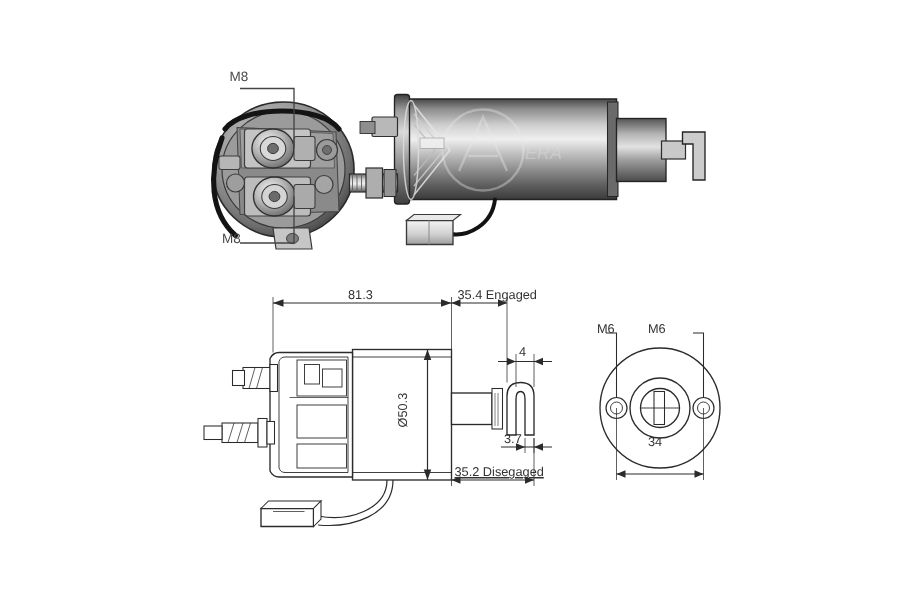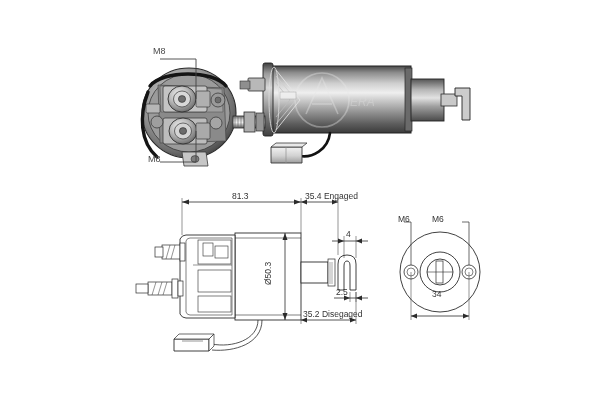--- a/index.html
+++ b/index.html
@@ -323,23 +323,23 @@
   <div class="lbl lbl-photo" style="left:148px;top:155px;">M8</div>
 
   <div class="lbl lbl-dim" style="left:232px;top:192px;text-align:right;">81.3</div>
 
   <div class="lbl lbl-dim" style="left:305px;top:192px;">35.4 Engaged</div>
 
   <div class="lbl lbl-dim-v" style="left:264px;top:285px;">Ø50.3</div>
 
   <div class="lbl lbl-dim" style="left:346px;top:230px;">4</div>
 
-  <div class="lbl lbl-dim" style="left:336px;top:288px;">2.5</div>
-
-  <div class="lbl lbl-dim" style="left:303px;top:310px;">35.2 Disegaged</div>
+  <div class="lbl lbl-dim" style="left:336px;top:288px;">3.7</div>
+
+  <div class="lbl lbl-dim" style="left:303px;top:310px;text-decoration:underline;">35.2 Disegaged</div>
 
   <div class="lbl lbl-dim" style="left:398px;top:215px;">M6</div>
 
   <div class="lbl lbl-dim" style="left:432px;top:215px;">M6</div>
 
   <div class="lbl lbl-dim" style="left:432px;top:290px;">34</div>
 
 </div>
 
 </body></html>

